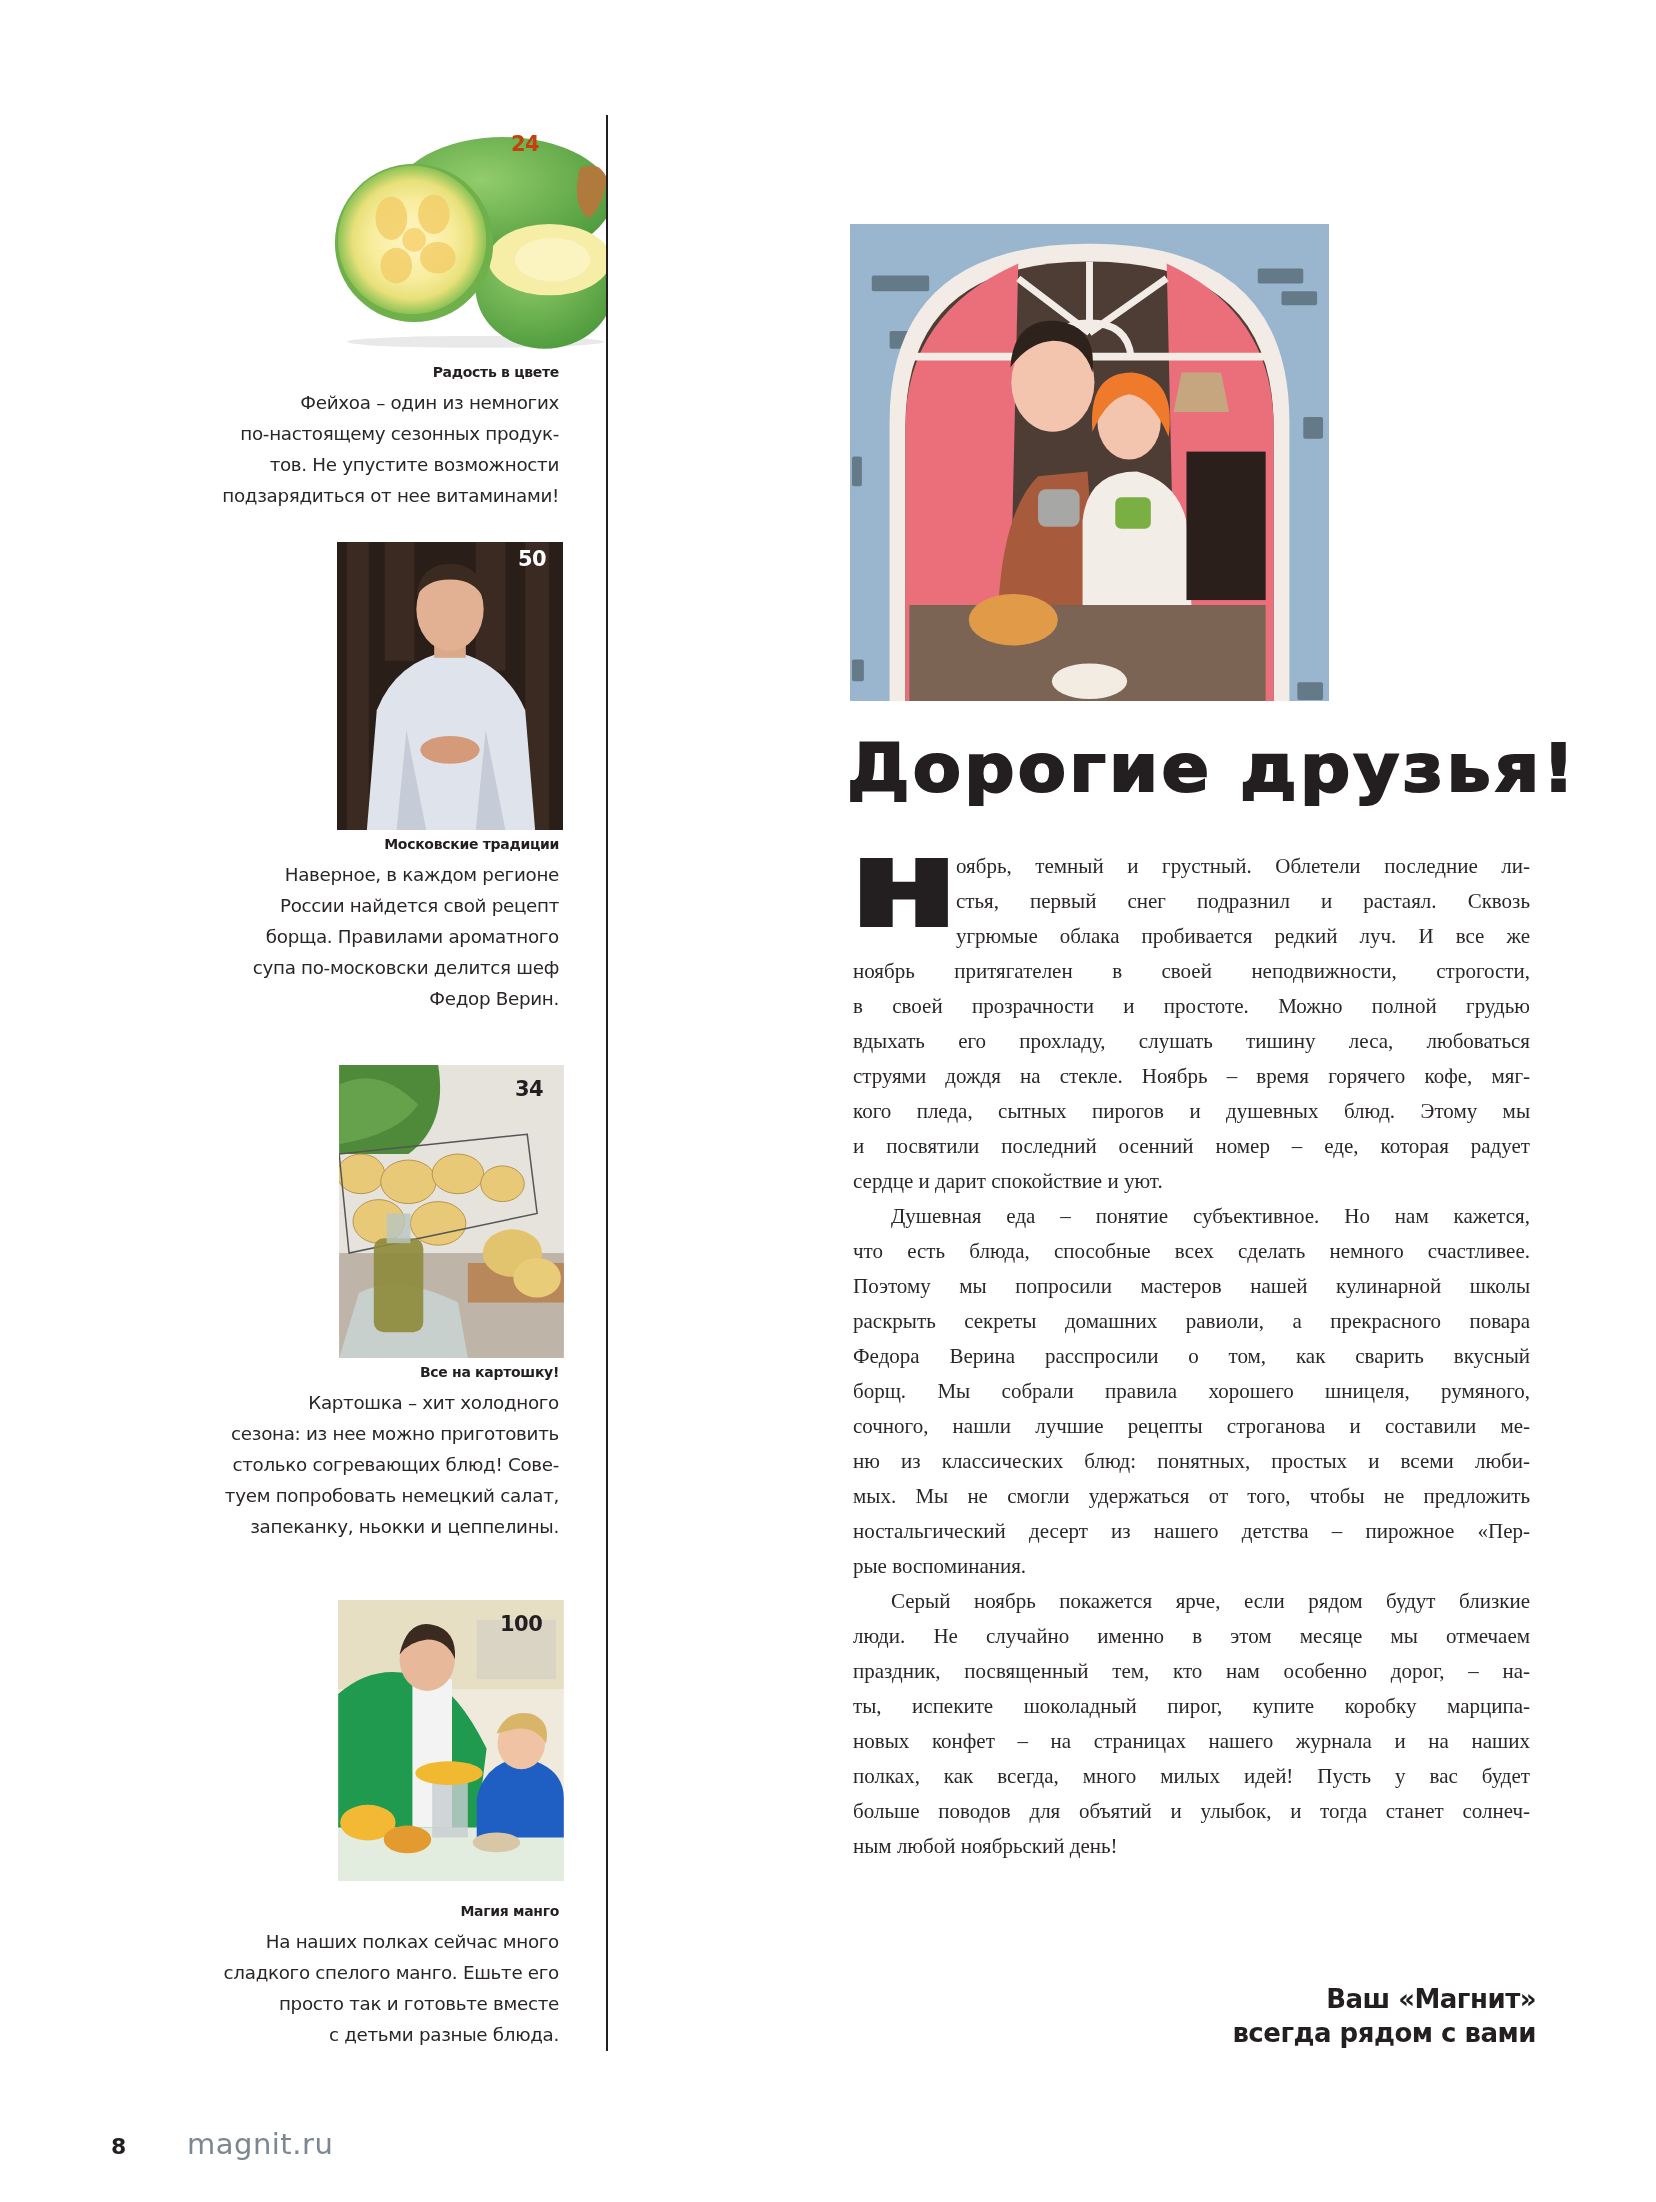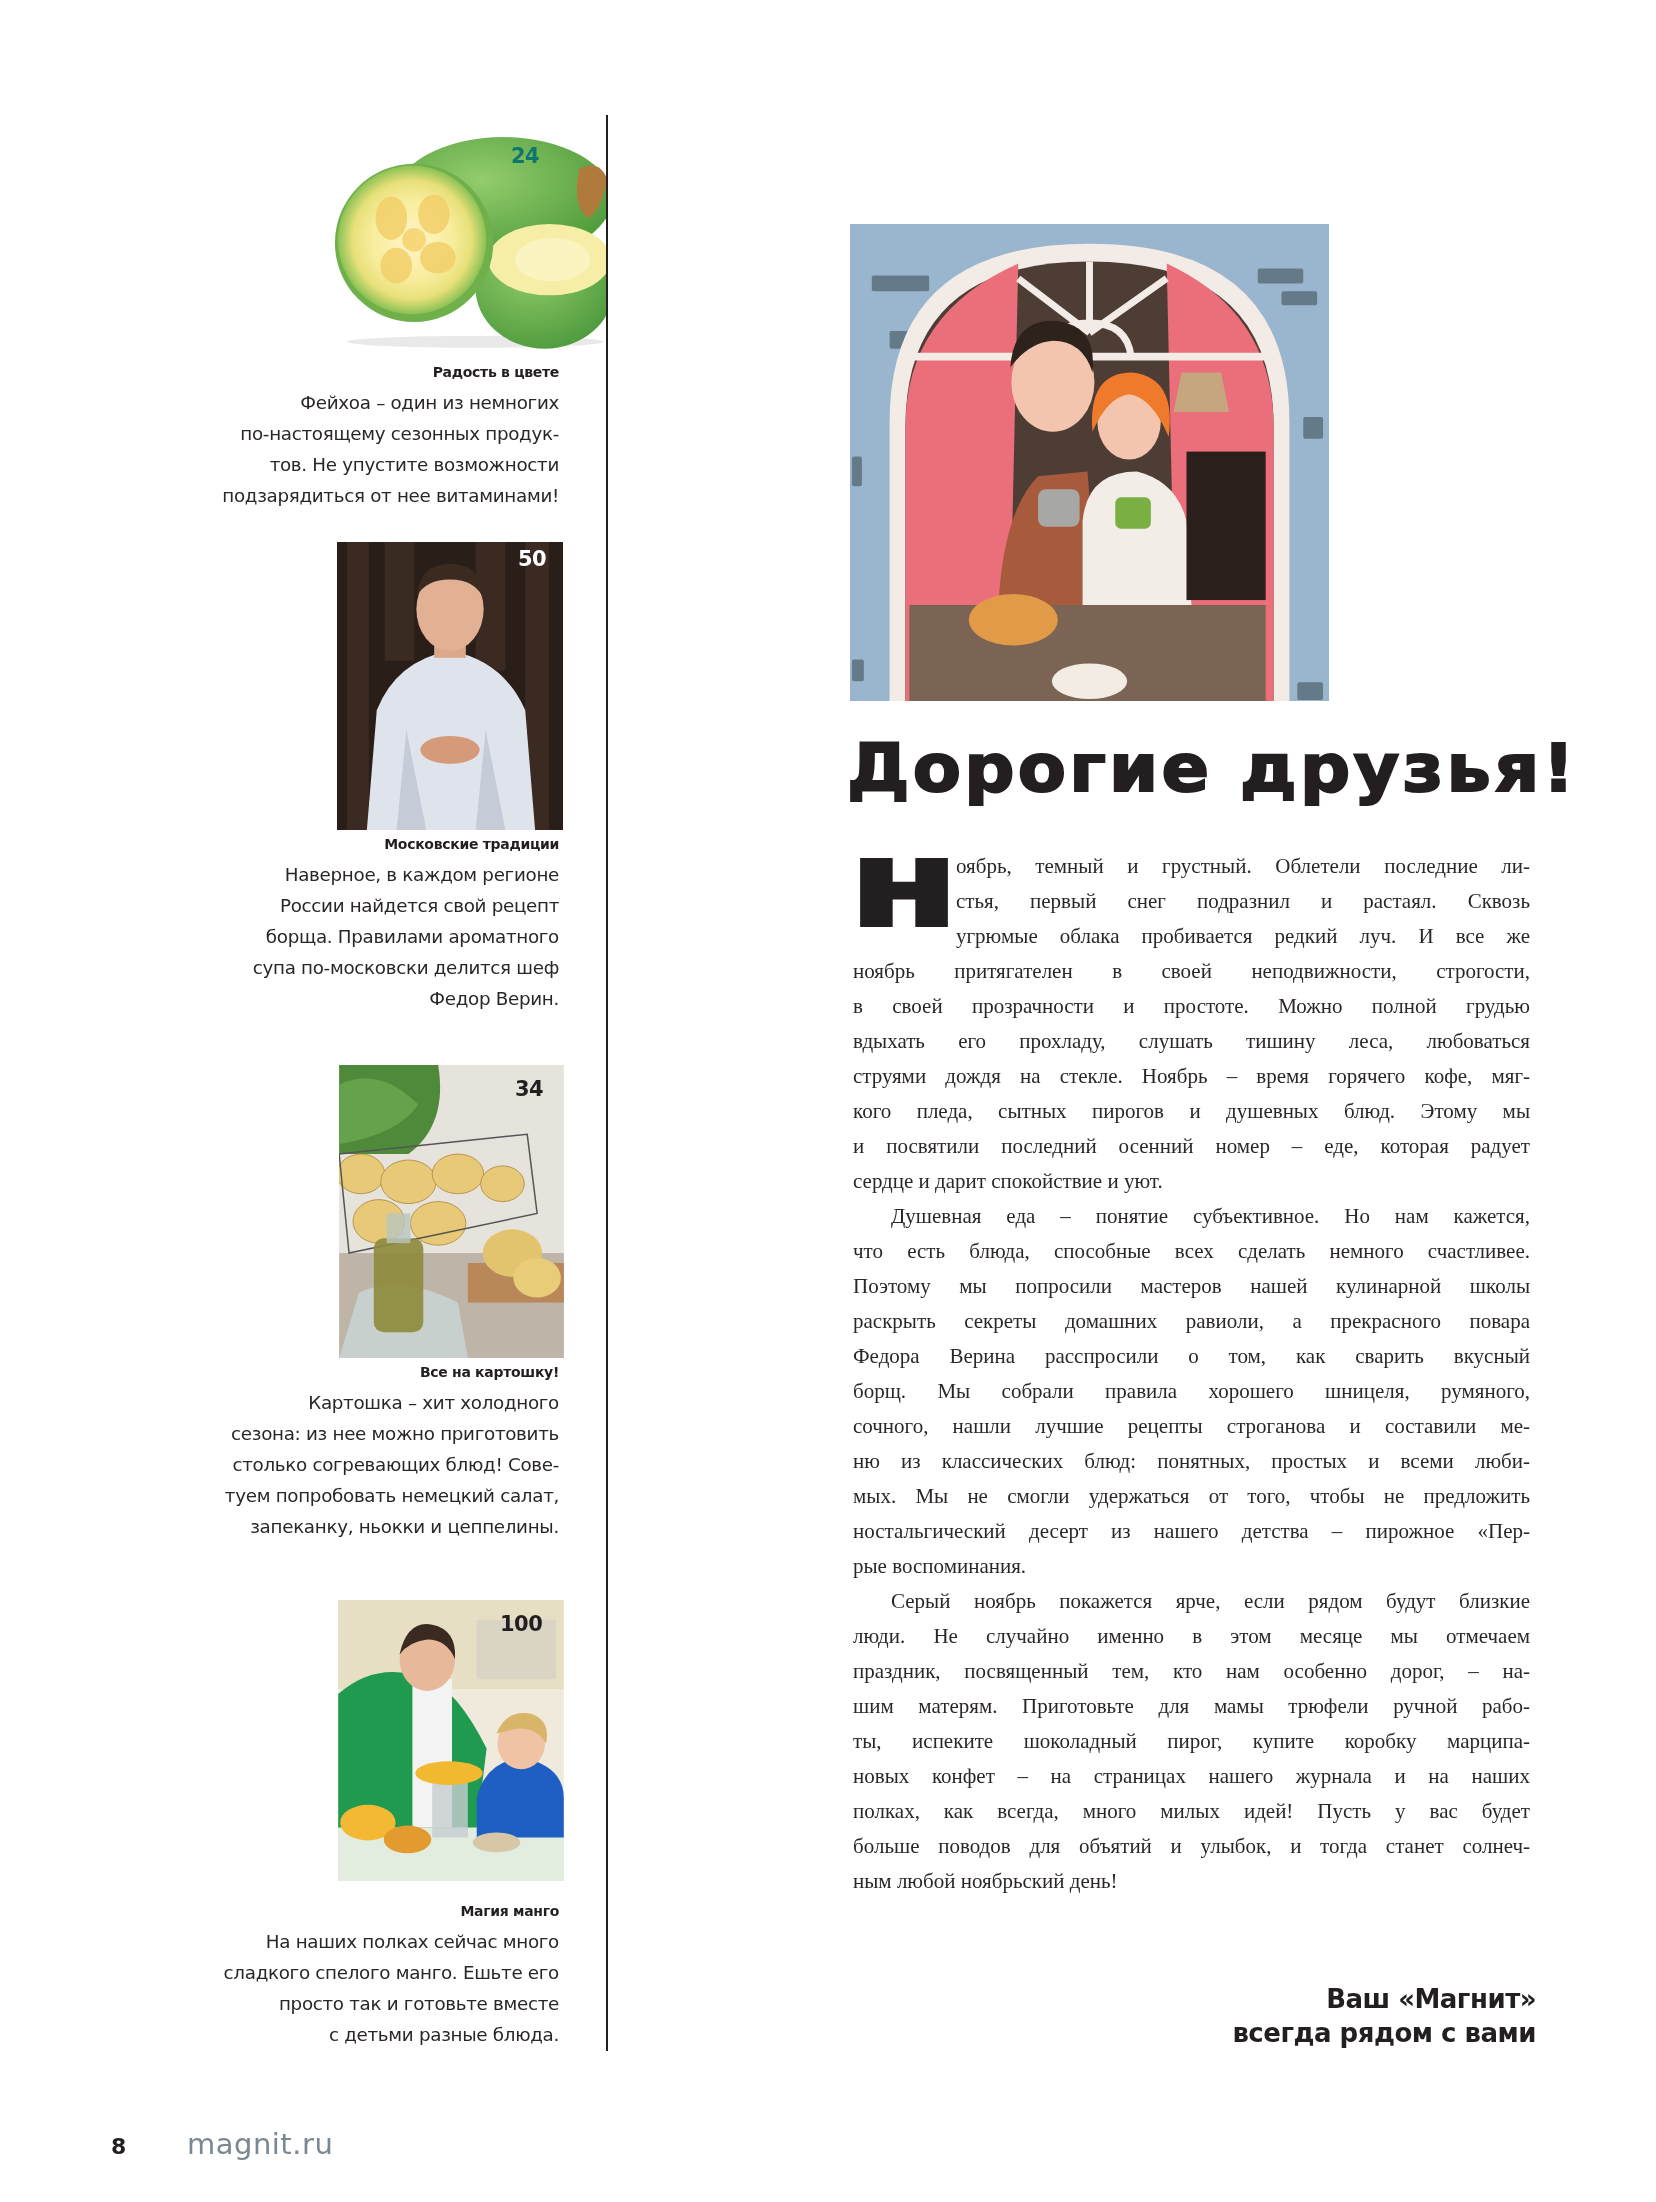--- a/index.html
+++ b/index.html
@@ -56,21 +56,21 @@
       <circle cx="86" cy="122" r="75" fill="url(#fj1)"></circle>
       <g fill="#f3cf6a" opacity="0.85">
         <ellipse cx="65" cy="100" rx="16" ry="22"></ellipse>
           <ellipse cx="108" cy="96" rx="16" ry="20"></ellipse>
         <ellipse cx="112" cy="140" rx="18" ry="16"></ellipse>
           <ellipse cx="70" cy="148" rx="16" ry="18"></ellipse>
       </g>
       <circle cx="88" cy="122" r="12" fill="#f8d77b"></circle>
     </svg>
   </div>
-  <div class="pg" style="left:511px;top:144px;color:#0f766e;">24</div>
+  <div class="pg" style="left:511px;top:132px;color:#c2410c;">24</div>
   <div class="cap" style="top:357px;">
     <div class="t">Радость в цвете</div>
     <div class="l">Фейхоа – один из немногих</div>
     <div class="l">по-настоящему сезонных продук-</div>
     <div class="l">тов. Не упустите возможности</div>
     <div class="l">подзарядиться от нее витаминами!</div>
   </div>
 
   <div class="thumb" style="left:337px;top:542px;width:226px;height:288px;background:#2b1f1a;">
     <svg width="226" height="288" viewBox="0 0 228 291">
@@ -228,21 +228,20 @@
     <div class="ln">Федора Верина расспросили о том, как сварить вкусный</div>
     <div class="ln">борщ. Мы собрали правила хорошего шницеля, румяного,</div>
     <div class="ln">сочного, нашли лучшие рецепты строганова и составили ме-</div>
     <div class="ln">ню из классических блюд: понятных, простых и всеми люби-</div>
     <div class="ln">мых. Мы не смогли удержаться от того, чтобы не предложить</div>
     <div class="ln">ностальгический десерт из нашего детства – пирожное «Пер-</div>
     <div class="ln last">рые воспоминания.</div>
     <div class="ln ind">Серый ноябрь покажется ярче, если рядом будут близкие</div>
     <div class="ln">люди. Не случайно именно в этом месяце мы отмечаем</div>
     <div class="ln">праздник, посвященный тем, кто нам особенно дорог, – на-</div>
-    <div class="ln">шим матерям. Приготовьте для мамы трюфели ручной рабо-</div>
     <div class="ln">ты, испеките шоколадный пирог, купите коробку марципа-</div>
     <div class="ln">новых конфет – на страницах нашего журнала и на наших</div>
     <div class="ln">полках, как всегда, много милых идей! Пусть у вас будет</div>
     <div class="ln">больше поводов для объятий и улыбок, и тогда станет солнеч-</div>
     <div class="ln last">ным любой ноябрьский день!</div>
   </div>
 
   <div class="sig">
     <div>Ваш «Магнит»</div>
     <div>всегда рядом с вами</div>

